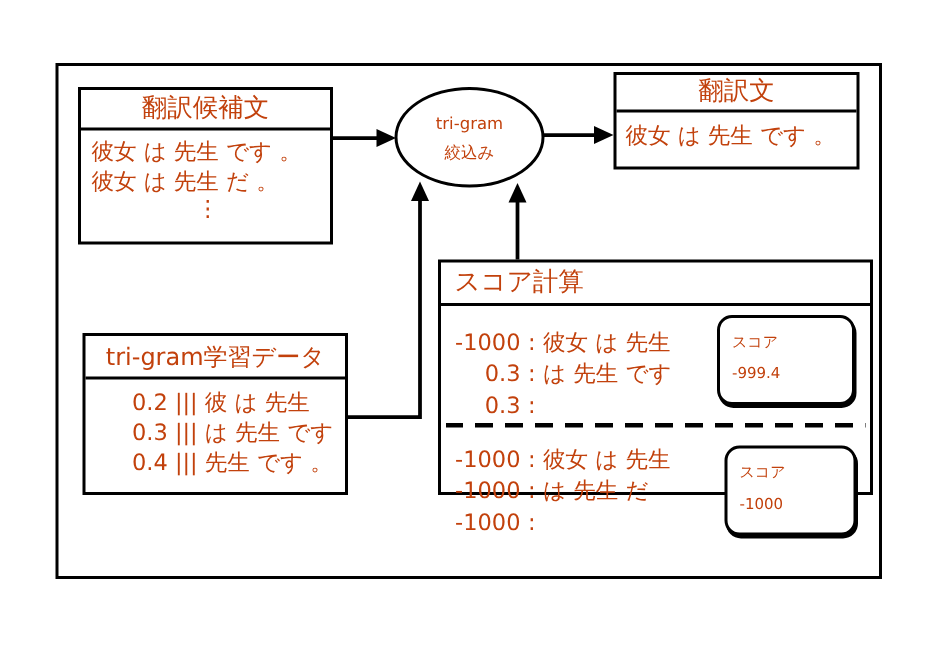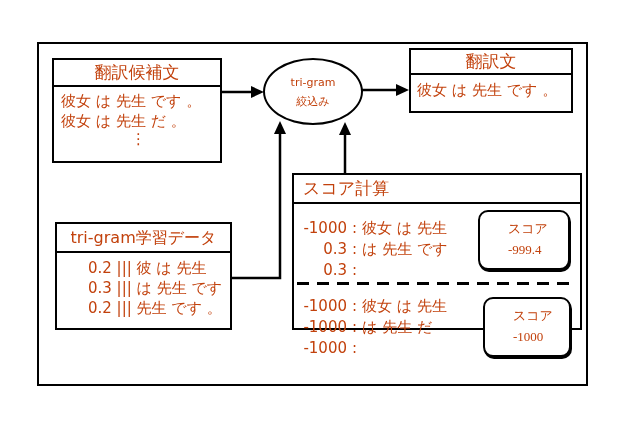--- a/index.html
+++ b/index.html
@@ -78,25 +78,24 @@
     height: 3px;
     background: repeating-linear-gradient(90deg, #000 0 12px, transparent 12px 20px);
   }
   .score-chip {
     position: absolute;
     border: 2px solid #000;
     border-radius: 10px;
     background: #fff;
     box-sizing: border-box;
     box-shadow: 1px 2px 0 #000;
-    font-size: 13px;
+    font-size: 10px;
     line-height: 21px;
-    padding: 6px 0 0 28px;
+    padding: 6px 0 0 8px;
     white-space: nowrap;
-    font-family: Liberation Serif, serif;
   }
   .chip1 { left: 184px; top: 35px; width: 92px; height: 60px; }
   .chip2 { left: 189px; top: 122px; width: 88px; height: 60px; }
   
   .arrows {
     position: absolute;
     left: 0; top: 0;
     width: 633px; height: 432px;
     pointer-events: none;
   }
@@ -125,21 +124,21 @@
   <div class="box translation">
     <div class="title">翻訳文</div>
     <div class="content">彼女 は 先生 です 。</div>
   </div>
 
   <div class="box training">
     <div class="title">tri-gram学習データ</div>
     <div class="content">
       <div>0.2 ||| 彼 は 先生</div>
       <div>0.3 ||| は 先生 です</div>
-      <div>0.2 ||| 先生 です 。</div>
+      <div>0.4 ||| 先生 です 。</div>
     </div>
   </div>
 
   <div class="box scorebox">
     <div class="title">スコア計算</div>
 
     <div class="score-group g1">
       <div class="row">
         <span class="num">-1000</span>
         <span class="colon">:</span>

